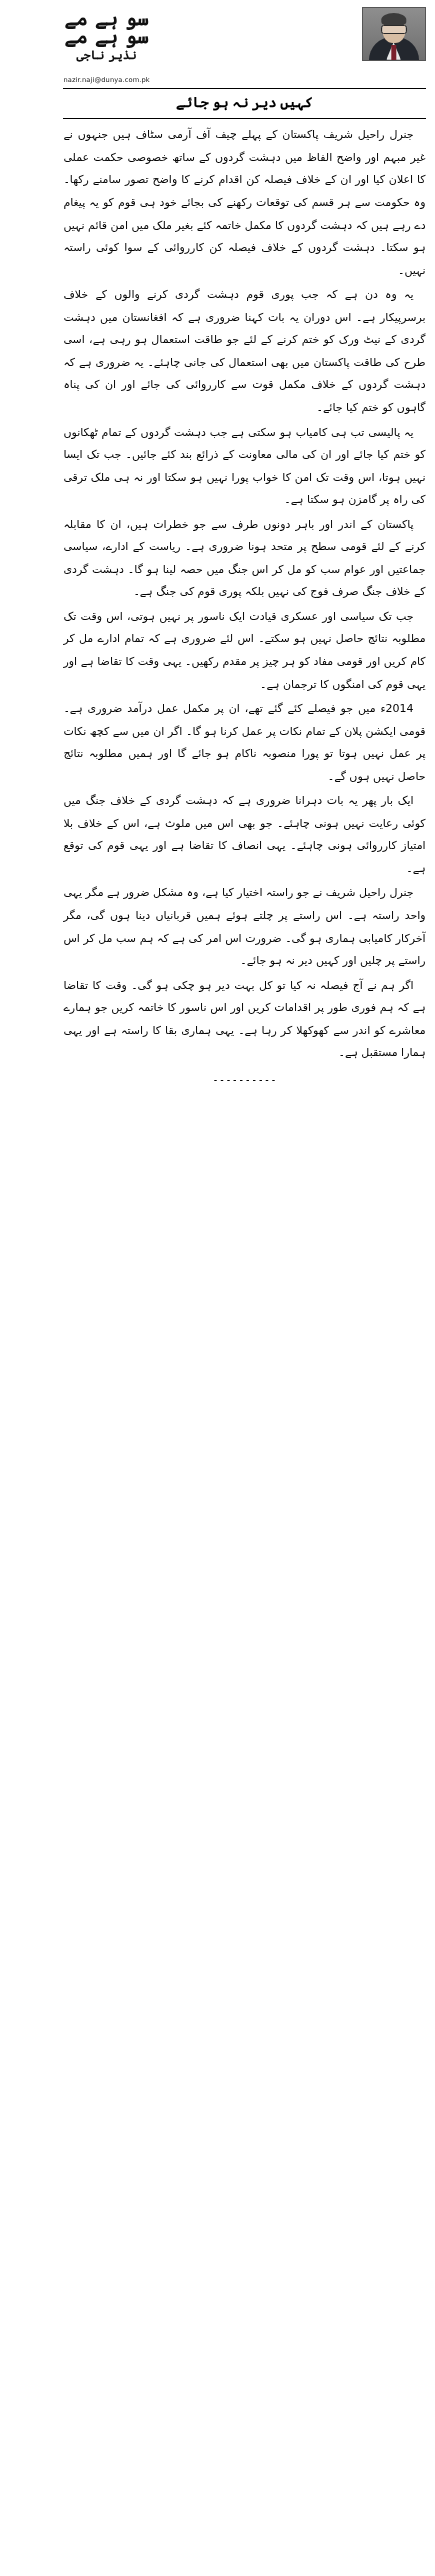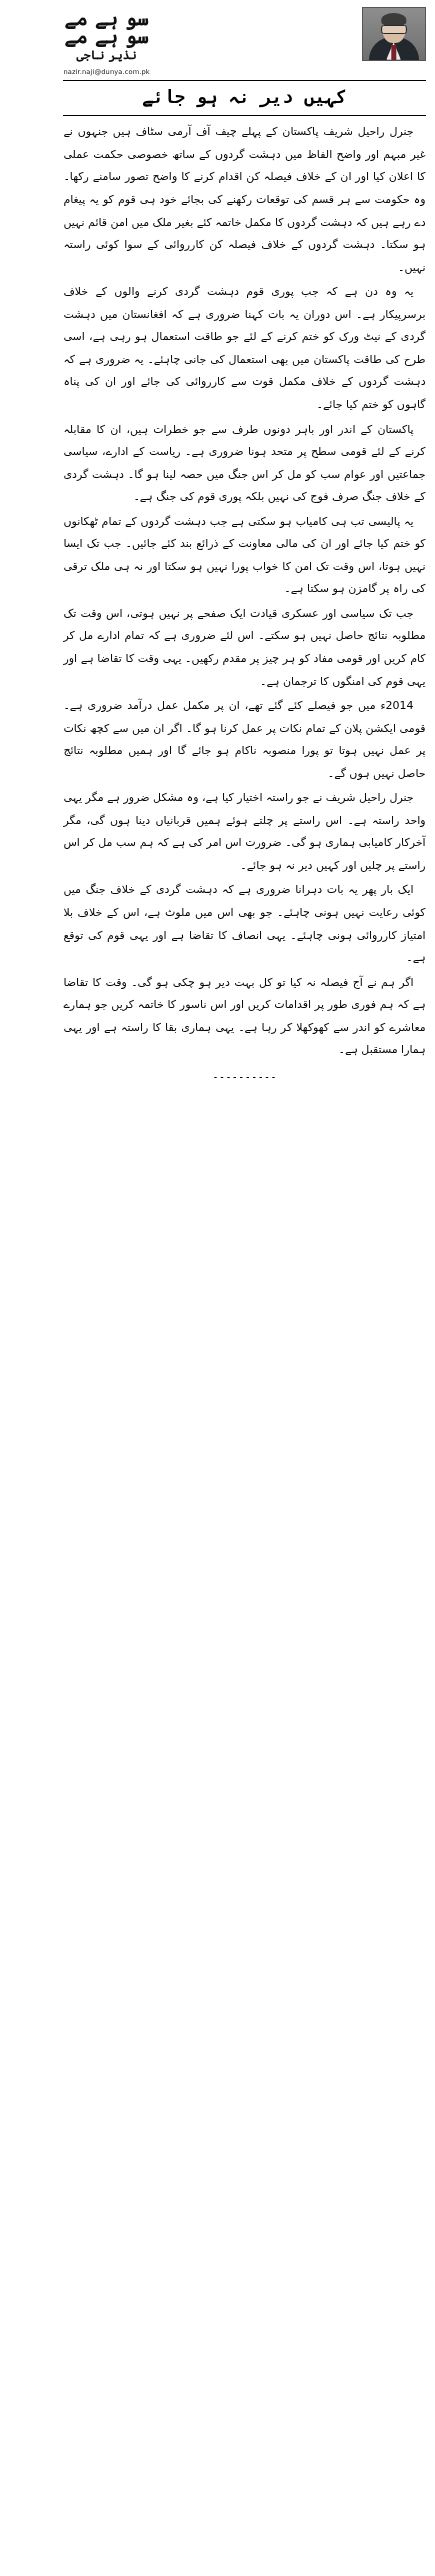--- a/index.html
+++ b/index.html
@@ -61,21 +61,21 @@
     font-size:12px;
     font-weight:bold;
     color:#111;
     display:block;
     margin-top:2px;
   }
   .author-email{
     font-size:6.7px;
     color:#222;
     display:block;
-    margin-top:7px;
+    margin-top:15px;
     letter-spacing:0.1px;
     direction:ltr;
   }
   .portrait{
     width:62px;
     height:52px;
     border:0.7px solid #555;
     background:
       radial-gradient(ellipse at 50% 34%, #d9c3ad 0 18%, rgba(217,195,173,0) 19%),
       linear-gradient(#8e8e8e,#6f6f6f);
@@ -133,22 +133,22 @@
     position:absolute;
     left:50%;
     bottom:0;
     transform:translateX(-50%);
     width:5.4px;height:14.7px;
     background:#7a1f2b;
   }
   
   .headline{
     text-align:center;
-    font-family:Liberation Mono, monospace;
-    font-size:18px;
+    font-family:Liberation Serif, serif;
+    font-size:14px;
     font-weight:bold;
     color:#000;
     margin:1.3px 0 6.7px 0;
   }
   .headline-rule{
     border:0;
     border-top:0.7px solid #000;
     margin:0 0 5.4px 0;
   }
   
@@ -191,24 +191,24 @@
       </div>
     </div>
   </div>
 
   <div class="headline">کہیں دیر نہ ہو جائے</div>
   <hr class="headline-rule">
 
   <div class="article">
     <p class="indent">جنرل راحیل شریف پاکستان کے پہلے چیف آف آرمی سٹاف ہیں جنہوں نے غیر مبہم اور واضح الفاظ میں دہشت گردوں کے ساتھ خصوصی حکمت عملی کا اعلان کیا اور ان کے خلاف فیصلہ کن اقدام کرنے کا واضح تصور سامنے رکھا۔ وہ حکومت سے ہر قسم کی توقعات رکھنے کی بجائے خود ہی قوم کو یہ پیغام دے رہے ہیں کہ دہشت گردوں کا مکمل خاتمہ کئے بغیر ملک میں امن قائم نہیں ہو سکتا۔ دہشت گردوں کے خلاف فیصلہ کن کارروائی کے سوا کوئی راستہ نہیں۔</p>
     <p class="indent">یہ وہ دن ہے کہ جب پوری قوم دہشت گردی کرنے والوں کے خلاف برسرپیکار ہے۔ اس دوران یہ بات کہنا ضروری ہے کہ افغانستان میں دہشت گردی کے نیٹ ورک کو ختم کرنے کے لئے جو طاقت استعمال ہو رہی ہے، اسی طرح کی طاقت پاکستان میں بھی استعمال کی جانی چاہئے۔ یہ ضروری ہے کہ دہشت گردوں کے خلاف مکمل قوت سے کارروائی کی جائے اور ان کی پناہ گاہوں کو ختم کیا جائے۔</p>
+    <p class="indent">یہ پالیسی تب ہی کامیاب ہو سکتی ہے جب دہشت گردوں کے تمام ٹھکانوں کو ختم کیا جائے اور ان کی مالی معاونت کے ذرائع بند کئے جائیں۔ جب تک ایسا نہیں ہوتا، اس وقت تک امن کا خواب پورا نہیں ہو سکتا اور نہ ہی ملک ترقی کی راہ پر گامزن ہو سکتا ہے۔</p>
     <p class="indent">پاکستان کے اندر اور باہر دونوں طرف سے جو خطرات ہیں، ان کا مقابلہ کرنے کے لئے قومی سطح پر متحد ہونا ضروری ہے۔ ریاست کے ادارے، سیاسی جماعتیں اور عوام سب کو مل کر اس جنگ میں حصہ لینا ہو گا۔ دہشت گردی کے خلاف جنگ صرف فوج کی نہیں بلکہ پوری قوم کی جنگ ہے۔</p>
-    <p class="indent">یہ پالیسی تب ہی کامیاب ہو سکتی ہے جب دہشت گردوں کے تمام ٹھکانوں کو ختم کیا جائے اور ان کی مالی معاونت کے ذرائع بند کئے جائیں۔ جب تک ایسا نہیں ہوتا، اس وقت تک امن کا خواب پورا نہیں ہو سکتا اور نہ ہی ملک ترقی کی راہ پر گامزن ہو سکتا ہے۔</p>
-    <p class="indent">جب تک سیاسی اور عسکری قیادت ایک صفحے پر نہیں ہوتی، اس وقت تک مطلوبہ نتائج حاصل نہیں ہو سکتے۔ اس لئے ضروری ہے کہ تمام ادارے مل کر کام کریں اور قومی مفاد کو ہر چیز پر مقدم رکھیں۔ یہی وقت کا تقاضا ہے اور یہی قوم کی امنگوں کا ترجمان ہے۔</p>
+    <p class="indent">جب تک سیاسی اور عسکری قیادت ایک ناسور پر نہیں ہوتی، اس وقت تک مطلوبہ نتائج حاصل نہیں ہو سکتے۔ اس لئے ضروری ہے کہ تمام ادارے مل کر کام کریں اور قومی مفاد کو ہر چیز پر مقدم رکھیں۔ یہی وقت کا تقاضا ہے اور یہی قوم کی امنگوں کا ترجمان ہے۔</p>
     <p class="indent">2014ء میں جو فیصلے کئے گئے تھے، ان پر مکمل عمل درآمد ضروری ہے۔ قومی ایکشن پلان کے تمام نکات پر عمل کرنا ہو گا۔ اگر ان میں سے کچھ نکات پر عمل نہیں ہوتا تو پورا منصوبہ ناکام ہو جائے گا اور ہمیں مطلوبہ نتائج حاصل نہیں ہوں گے۔</p>
+    <p class="indent">ایک بار پھر یہ بات دہرانا ضروری ہے کہ دہشت گردی کے خلاف جنگ میں کوئی رعایت نہیں ہونی چاہئے۔ جو بھی اس میں ملوث ہے، اس کے خلاف بلا امتیاز کارروائی ہونی چاہئے۔ یہی انصاف کا تقاضا ہے اور یہی قوم کی توقع ہے۔</p>
     <p class="indent">جنرل راحیل شریف نے جو راستہ اختیار کیا ہے، وہ مشکل ضرور ہے مگر یہی واحد راستہ ہے۔ اس راستے پر چلتے ہوئے ہمیں قربانیاں دینا ہوں گی، مگر آخرکار کامیابی ہماری ہو گی۔ ضرورت اس امر کی ہے کہ ہم سب مل کر اس راستے پر چلیں اور کہیں دیر نہ ہو جائے۔</p>
-    <p class="indent">ایک بار پھر یہ بات دہرانا ضروری ہے کہ دہشت گردی کے خلاف جنگ میں کوئی رعایت نہیں ہونی چاہئے۔ جو بھی اس میں ملوث ہے، اس کے خلاف بلا امتیاز کارروائی ہونی چاہئے۔ یہی انصاف کا تقاضا ہے اور یہی قوم کی توقع ہے۔</p>
     <p class="indent">اگر ہم نے آج فیصلہ نہ کیا تو کل بہت دیر ہو چکی ہو گی۔ وقت کا تقاضا ہے کہ ہم فوری طور پر اقدامات کریں اور اس ناسور کا خاتمہ کریں جو ہمارے معاشرے کو اندر سے کھوکھلا کر رہا ہے۔ یہی ہماری بقا کا راستہ ہے اور یہی ہمارا مستقبل ہے۔</p>
     <p class="center-last">۔۔۔۔۔۔۔۔۔۔</p>
   </div>
 
 </div>
 
 
 </body></html>

